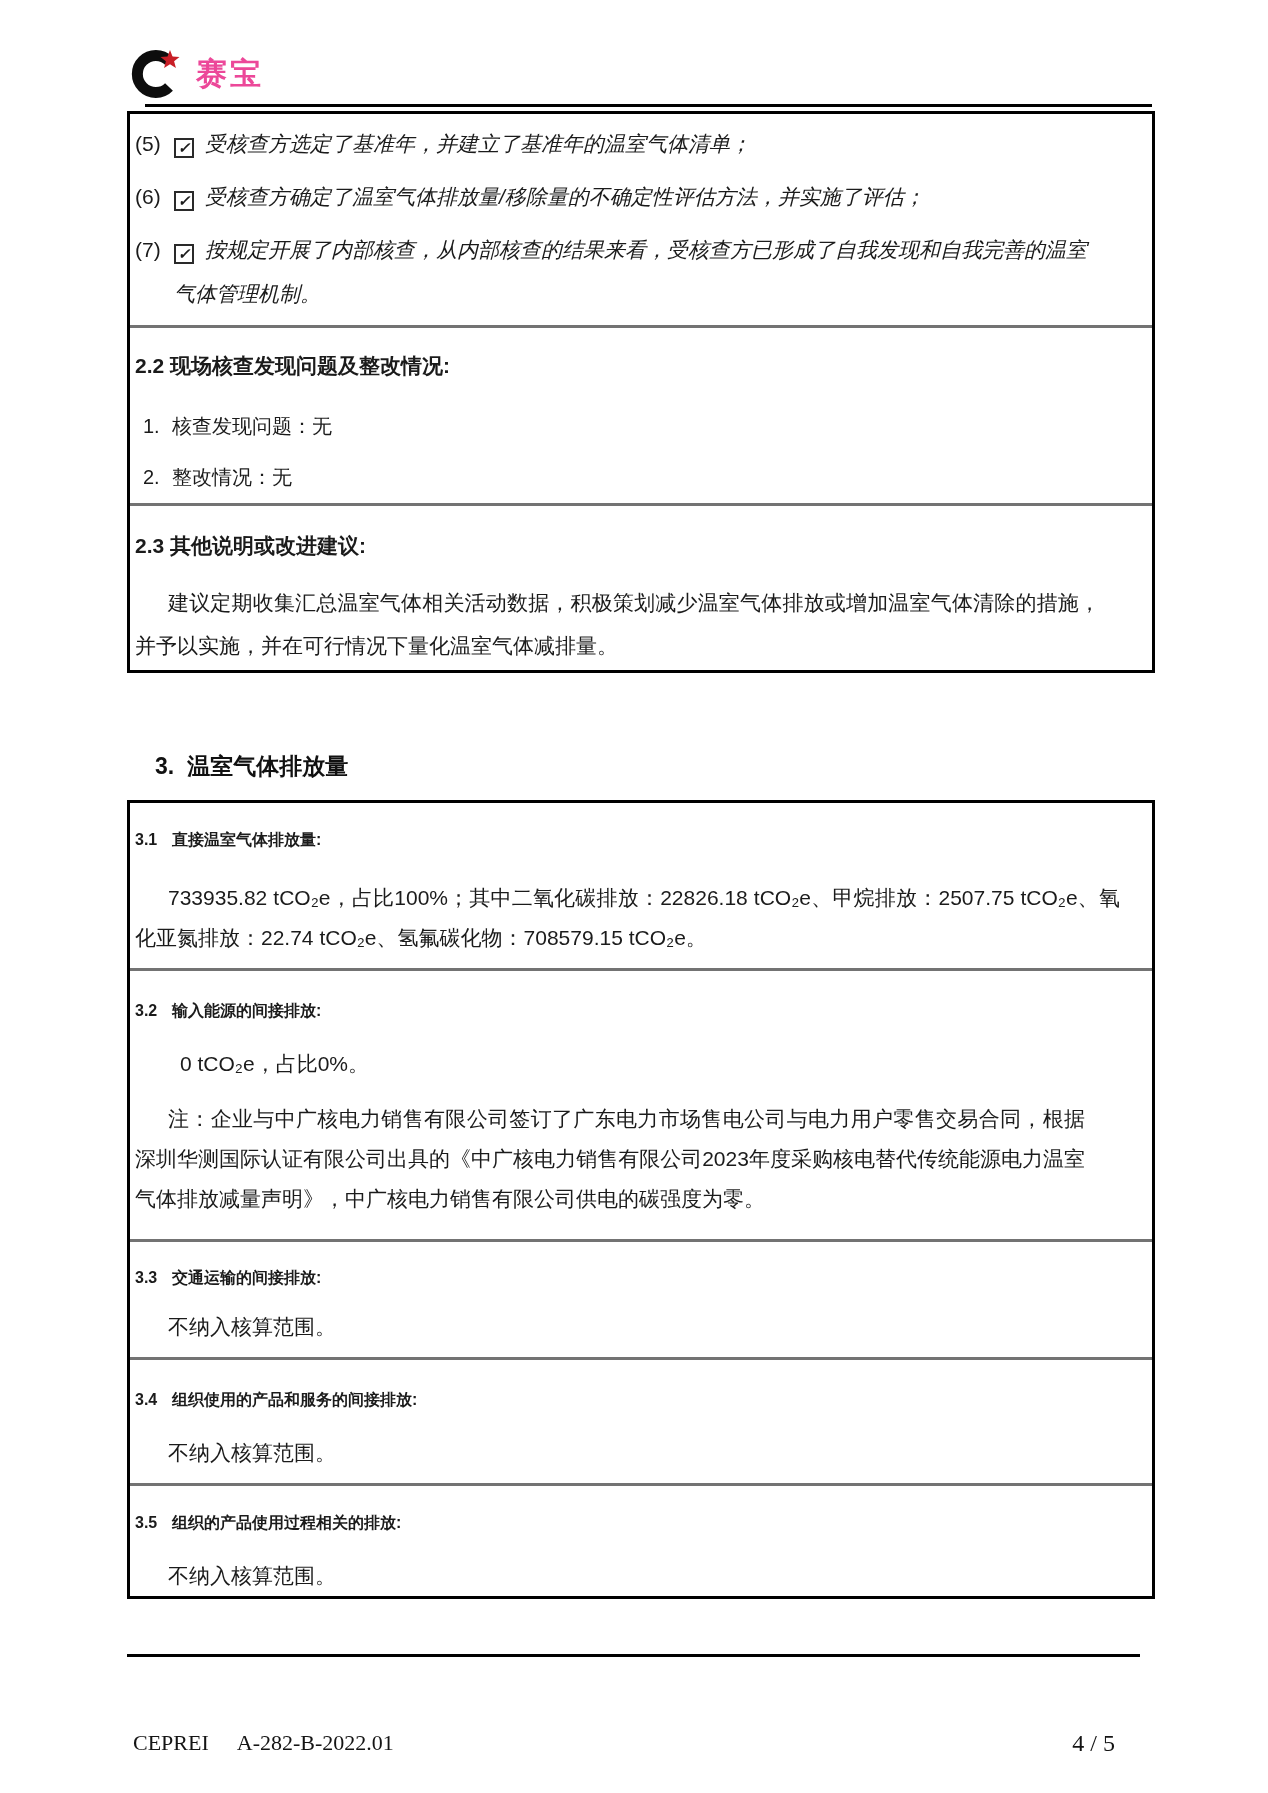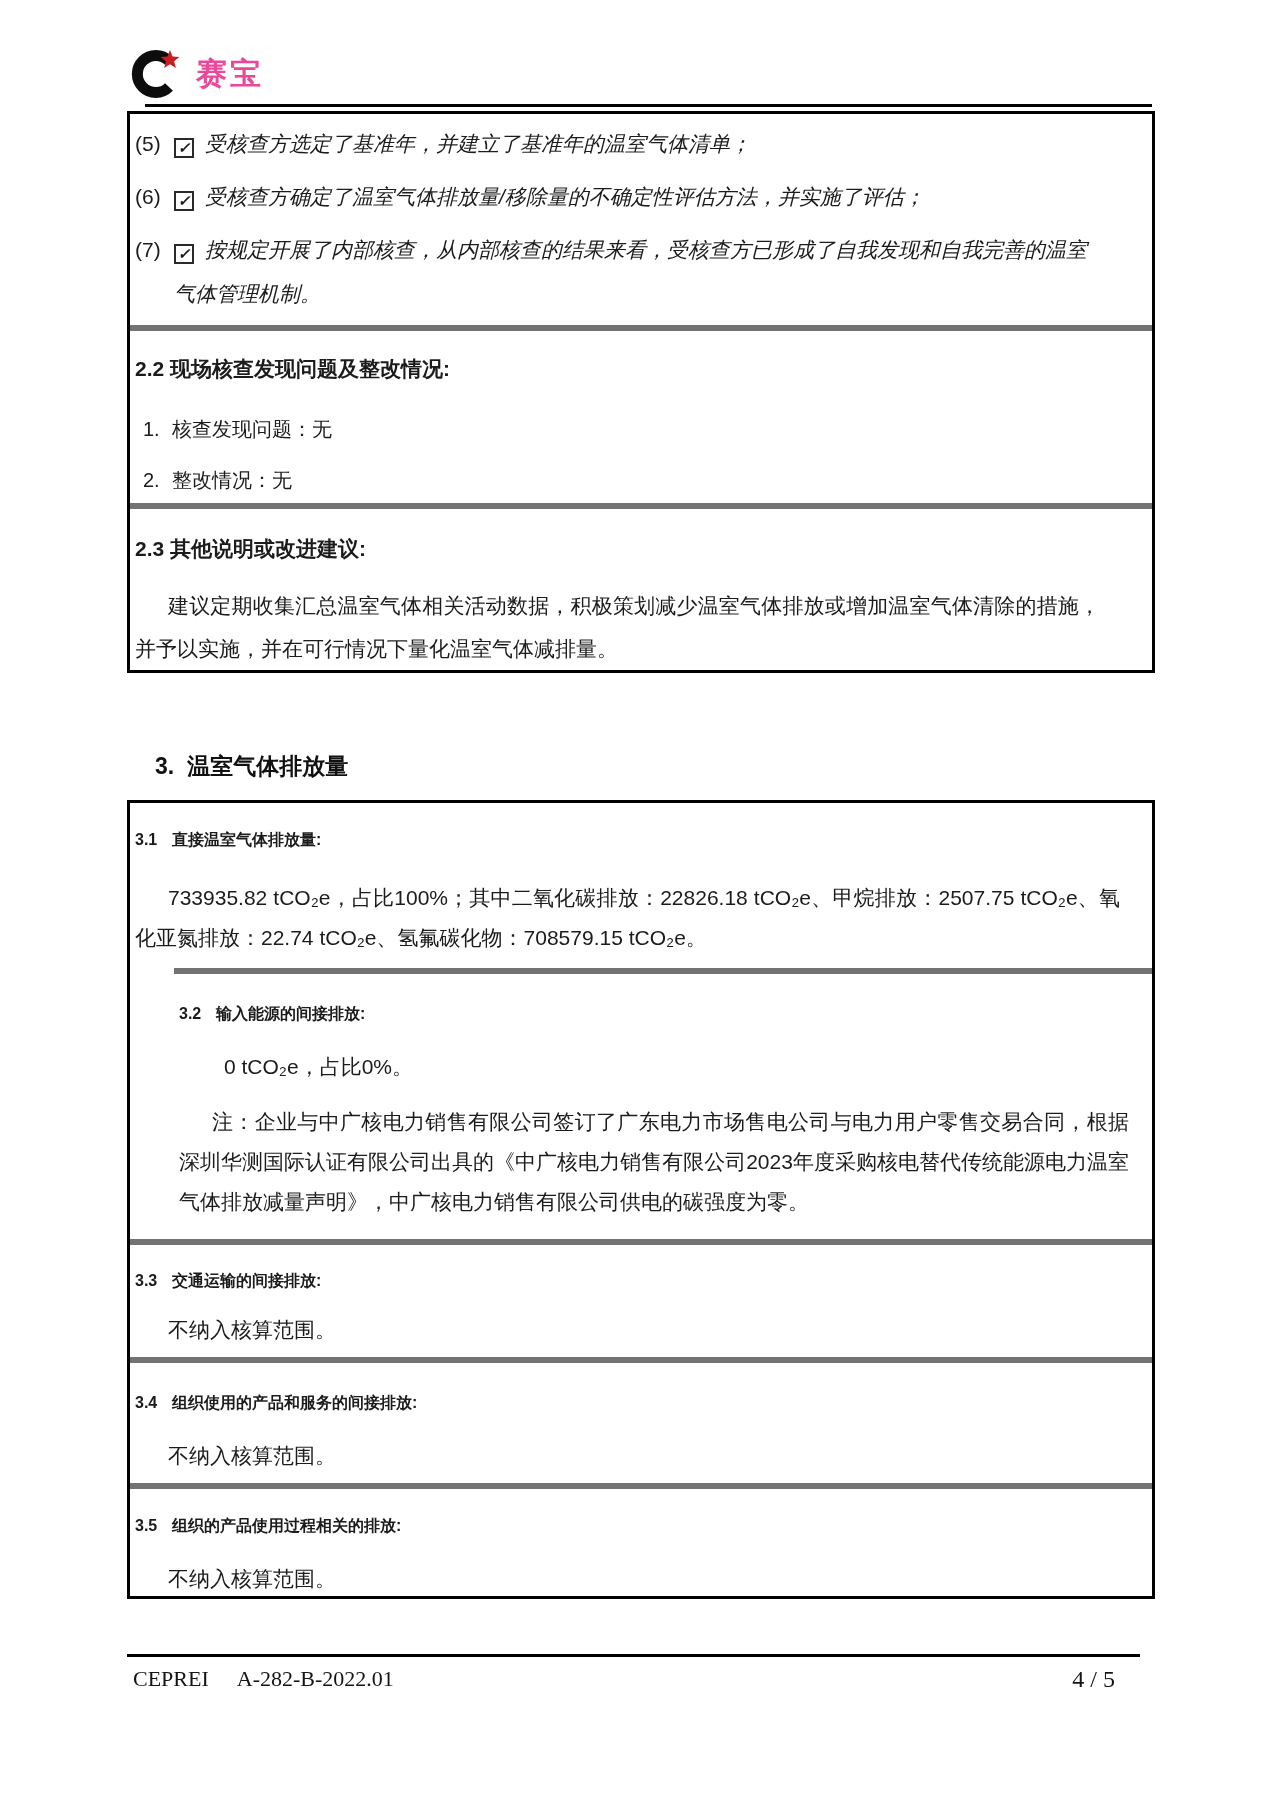--- a/index.html
+++ b/index.html
@@ -16,31 +16,31 @@
   
   .logo-row { position:absolute; left:128px; top:48px; display:flex; align-items:center; }
   .logo-mark { width:56px; height:52px; }
   .logo-text { font-size:31px; font-weight:bold; letter-spacing:3px; margin-left:12px; color:#ec4899; }
   .header-rule { position:absolute; left:145px; top:104px; width:1007px; height:3px; background:#000; }
 
   
   .doc-table { position:absolute; left:127px; width:1028px; border:3px solid #000; background:#fff; }
   .table1 { top:111px; }
   .table2 { top:800px; }
-  .t-row { border-top:6px solid #737373; }
+  .t-row { border-top:3px solid #737373; }
   .t-row.first { border-top:none; }
 
   
   .rowA { height:211px; padding-top:8px; }
   .rowB { height:178px; padding-top:16px; }
   .rowC { height:167px; padding-top:18px; }
 
   
   .r31 { height:165px; padding-top:15px; }
-  .r32 { height:271px; padding-top:18px;margin-left:44px; }
+  .r32 { height:271px; padding-top:18px; }
   .r33 { height:118px; padding-top:14px; }
   .r34 { height:126px; padding-top:18px; }
   .r35 { height:113px; padding-top:15px; }
 
   
   .check-item { display:flex; padding-left:5px; margin-bottom:9px; }
   .ci-num { width:39px; flex:none; font-size:21px; line-height:44px; }
   .ci-body { font-size:21px; line-height:44px; max-width:920px;font-style:italic; }
   .cbx {
     display:inline-block; width:20px; height:20px;
@@ -70,21 +70,21 @@
   .scope-line { margin-top:5px; padding-left:38px; font-size:21px; line-height:44px; }
   .r34 .scope-line, .r35 .scope-line { margin-top:9px; }
 
   
   .chapter-head { position:absolute; left:155px; top:744px; display:flex; font-size:23px; font-weight:600; line-height:44px; color:#111; }
   .ch-num { margin-right:13px; }
 
   
   .footer-rule { position:absolute; left:127px; top:1654px; width:1013px; height:3px; background:#000; }
   .footer-row {
-    position:absolute; left:127px; top:1666px; width:1013px;
+    position:absolute; left:127px; top:1730px; width:1013px;
     display:flex; justify-content:space-between; align-items:flex-start;
     font-family:"Liberation Serif", serif; font-size:22px; color:#141414;
   }
   .footer-left { display:flex; padding-left:6px; }
   .footer-org { margin-right:28px; }
   .footer-page { padding-right:25px; font-size:24px; }
 </style>
 </head>
 <body>
 

